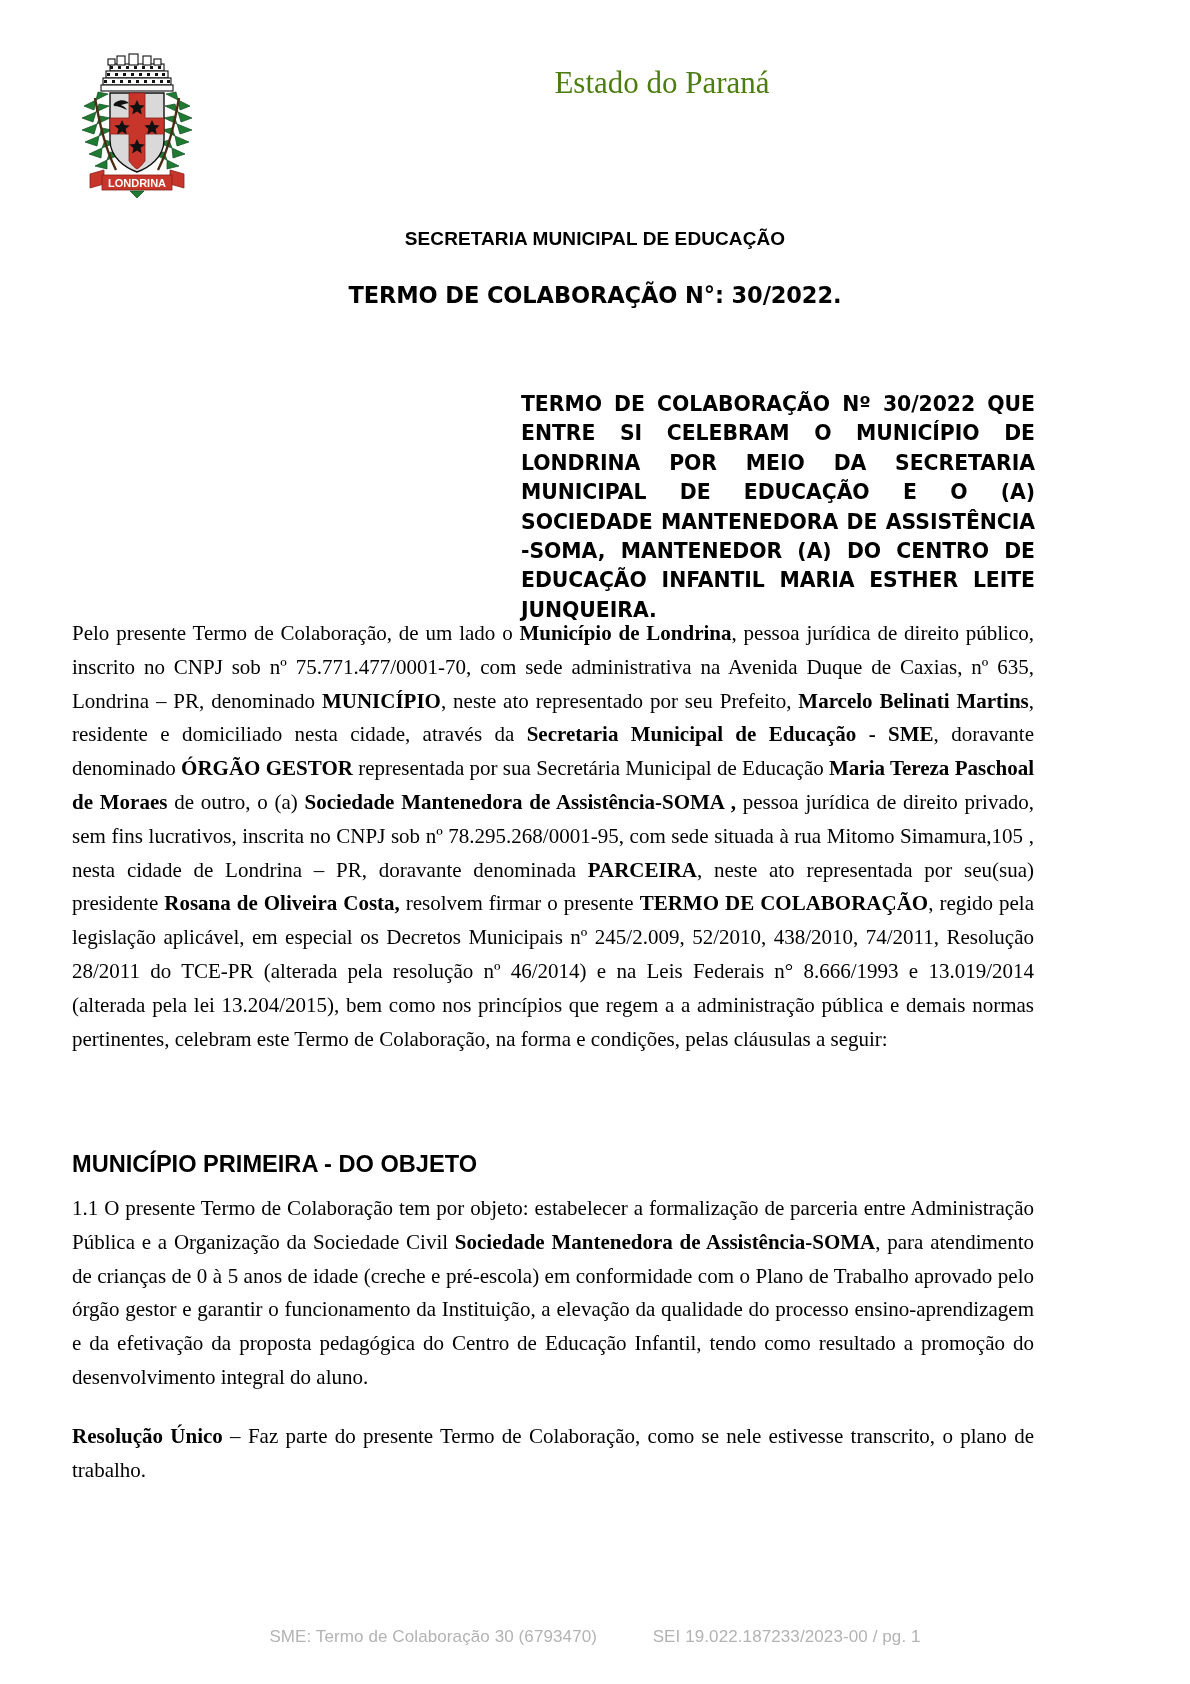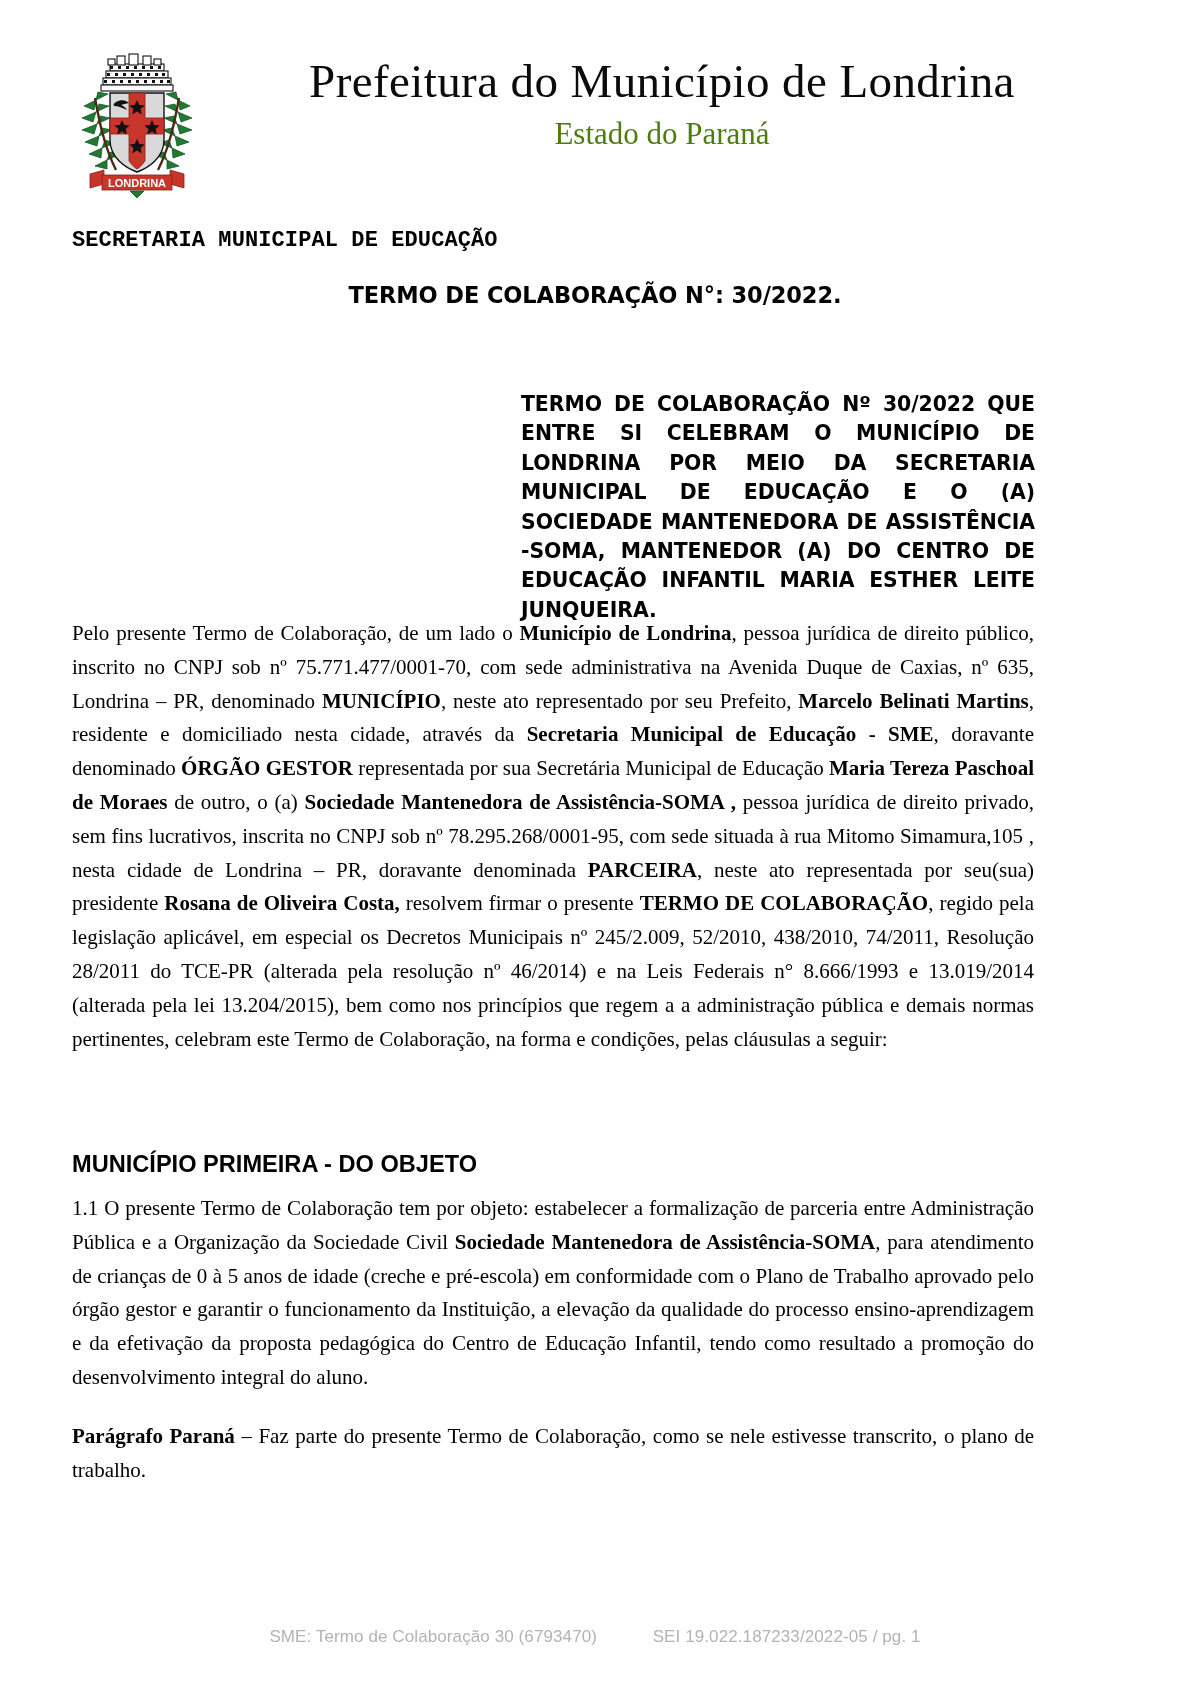--- a/index.html
+++ b/index.html
@@ -59,24 +59,24 @@
     margin-top: 8px;
     color: #4d7c0f;
   }
 
   
   .secretaria {
     position: absolute;
     left: 72px;
     top: 228px;
     width: 1046px;
-    text-align: left;
-    font-family: Liberation Mono, monospace;
-    font-weight: bold;
-    font-size: 22px;
+    text-align: center;
+    font-family: Liberation Sans, sans-serif;
+    font-weight: bold;
+    font-size: 19px;
     letter-spacing: 0.1px;
   }
   .doc-title {
     position: absolute;
     left: 72px;
     top: 282px;
     width: 1046px;
     text-align: center;
     font-family: "DejaVu Sans", sans-serif;
     font-weight: bold;
@@ -238,38 +238,37 @@
 
         <path d="M18 126 L32 122 L32 136 L18 140 Z" fill="#c8352b" stroke="#8d1f18" stroke-width="0.8"></path>
         <path d="M112 126 L98 122 L98 136 L112 140 Z" fill="#c8352b" stroke="#8d1f18" stroke-width="0.8"></path>
         <rect x="30" y="127" width="70" height="15" fill="#c8352b" stroke="#8d1f18" stroke-width="0.8"></rect>
         <text x="65" y="139" font-family="Liberation Sans, sans-serif" font-size="11" font-weight="bold" fill="#ffffff" text-anchor="middle">LONDRINA</text>
         <path d="M58 143 L65 150 L72 143 Z" fill="#1f7a32" stroke="#0e4a1e" stroke-width="0.7"></path>
       </svg>
     </div>
 
     <div class="letterhead-text">
-      <div class="lh-title">Prefeitura do Município de Londrina</div>
       <div class="lh-sub">Estado do Paraná</div>
     </div>
   </div>
 
   <div class="secretaria">SECRETARIA MUNICIPAL DE EDUCAÇÃO</div>
 
   <div class="doc-title">TERMO DE COLABORAÇÃO N°: 30/2022.</div>
 
   <div class="preamble">TERMO DE COLABORAÇÃO Nº 30/2022 QUE ENTRE SI CELEBRAM O MUNICÍPIO DE LONDRINA POR MEIO DA SECRETARIA MUNICIPAL DE EDUCAÇÃO E O (A) SOCIEDADE MANTENEDORA DE ASSISTÊNCIA -SOMA, MANTENEDOR (A) DO CENTRO DE EDUCAÇÃO INFANTIL MARIA ESTHER LEITE JUNQUEIRA.</div>
 
   <div class="body-block" id="p-main">Pelo presente Termo de Colaboração, de um lado o <b>Município de Londrina</b>, pessoa jurídica de direito público, inscrito no CNPJ sob nº 75.771.477/0001-70, com sede administrativa na Avenida Duque de Caxias, nº 635, Londrina – PR, denominado <b>MUNICÍPIO</b>, neste ato representado por seu Prefeito, <b>Marcelo Belinati Martins</b>, residente e domiciliado nesta cidade, através da <b>Secretaria Municipal de Educação - SME</b>, doravante denominado <b>ÓRGÃO GESTOR</b> representada por sua Secretária Municipal de Educação <b>Maria Tereza Paschoal de Moraes</b> de outro, o (a) <b>Sociedade Mantenedora de Assistência-SOMA ,</b> pessoa jurídica de direito privado, sem fins lucrativos, inscrita no CNPJ sob nº 78.295.268/0001-95, com sede situada à rua Mitomo Simamura,105 , nesta cidade de Londrina – PR, doravante denominada <b>PARCEIRA</b>, neste ato representada por seu(sua) presidente <b>Rosana de Oliveira Costa,</b> resolvem firmar o presente <b>TERMO DE COLABORAÇÃO</b>, regido pela legislação aplicável, em especial os Decretos Municipais nº 245/2.009, 52/2010, 438/2010, 74/2011, Resolução 28/2011 do TCE-PR (alterada pela resolução nº 46/2014) e na Leis Federais n° 8.666/1993 e 13.019/2014 (alterada pela lei 13.204/2015), bem como nos princípios que regem a a administração pública e demais normas pertinentes, celebram este Termo de Colaboração, na forma e condições, pelas cláusulas a seguir:</div>
 
   <div id="clause-heading">MUNICÍPIO PRIMEIRA - DO OBJETO</div>
 
   <div class="body-block" id="p-11">1.1  O presente Termo de Colaboração tem por objeto: estabelecer a formalização de parceria entre Administração Pública e a Organização da Sociedade Civil <b>Sociedade Mantenedora de Assistência-SOMA</b>, para atendimento de crianças de 0 à 5 anos de idade (creche e pré-escola) em conformidade com o Plano de Trabalho aprovado pelo órgão gestor e  garantir o funcionamento da Instituição, a elevação da qualidade do processo ensino-aprendizagem e da efetivação da proposta pedagógica do Centro de Educação Infantil, tendo como resultado a promoção do desenvolvimento integral do aluno.</div>
 
-  <div class="body-block" id="p-unico"><b>Parágrafo Paraná</b> – Faz parte do presente Termo de Colaboração, como se nele estivesse transcrito, o plano de trabalho.</div>
+  <div class="body-block" id="p-unico"><b>Resolução Único</b> – Faz parte do presente Termo de Colaboração, como se nele estivesse transcrito, o plano de trabalho.</div>
 
   <div class="footer">
     <span class="seg">SME: Termo de Colaboração 30 (6793470)</span>
     <span class="gap"></span>
-    <span class="seg">SEI 19.022.187233/2022-05 / pg. 1</span>
+    <span class="seg">SEI 19.022.187233/2023-00 / pg. 1</span>
   </div>
 
 </div>
 
 </body></html>

